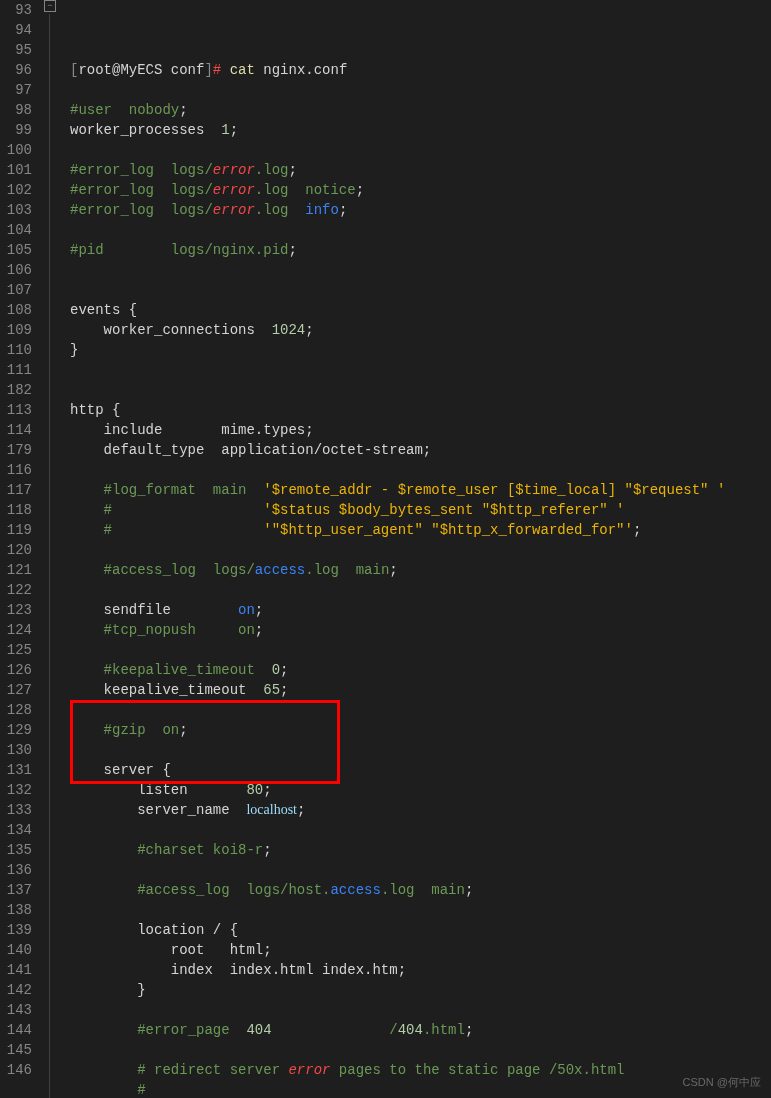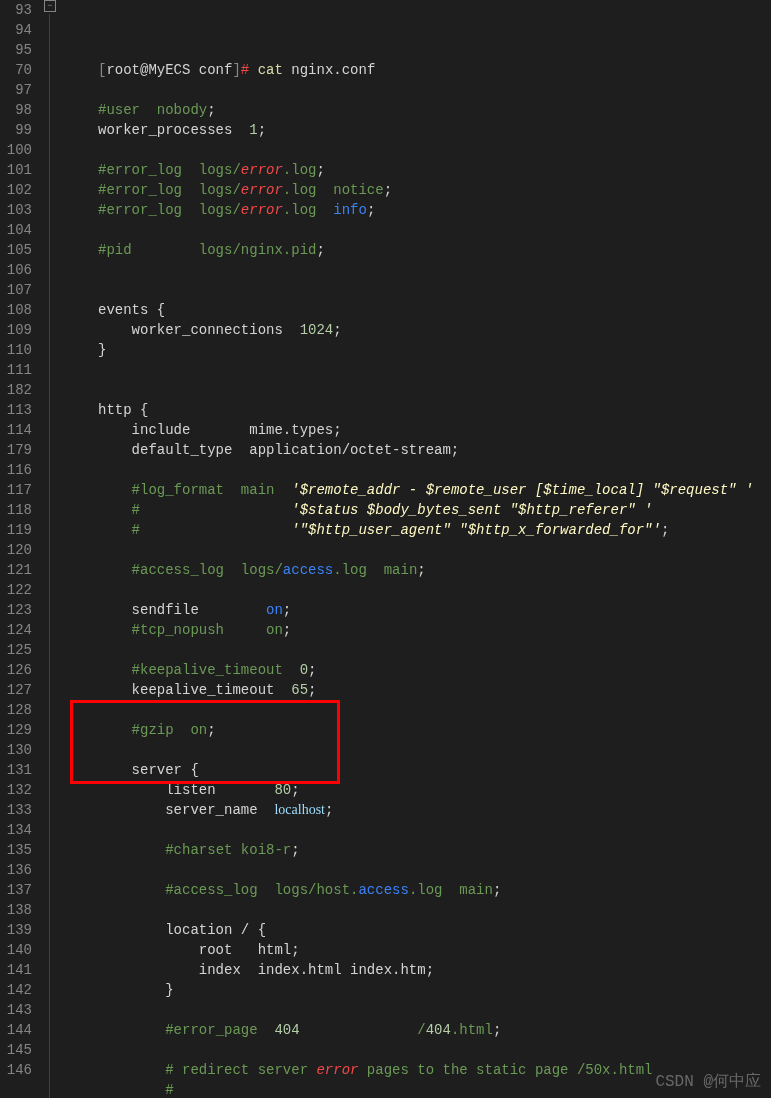--- a/index.html
+++ b/index.html
@@ -53,57 +53,57 @@
   bottom: 0;
   width: 1px;
   background: #404040;
 }
 .code {
   flex: 1;
   padding-left: 10px;
   white-space: pre;
   position: relative;
 }
-.line { height: 20px; margin-left: 28px; }
+.line { height: 20px; }
 .ln { height: 20px; }
 .highlight-box {
   position: absolute;
   border: 3px solid #ff0000;
   pointer-events: none;
 }
-.c-string  { color: #fef9c3; font-style: italic; }
+.c-string  { color: #eab308; }
 .c-number  { color: #b5cea8; }
 .c-comment { color: #6a9955; }
 .c-error   { color: #f44747; font-style: italic; }
 .c-prompt  { color: #888; }
 .c-cmd     { color: #dcdcaa; }
 .c-access  { color: #3b82f6; }
 .c-hash    { color: #f44747; }
 .c-white   { color: #d4d4d4; }
 .c-punct   { color: #d4d4d4; }
 .c-localhost { color: #9cdcfe; font-family: Liberation Serif, serif; }
 .watermark {
   position: absolute;
   bottom: 6px;
   right: 10px;
   color: #888;
-  font-size: 16px;
-  font-family: Liberation Mono, monospace;
+  font-size: 11px;
+  font-family: Liberation Sans, sans-serif;
   opacity: 0.7;
 }
 </style>
 </head>
 <body>
 
 <div class="editor">
   <div class="gutter" id="gutter">
       <div class="ln">93</div>
       <div class="ln">94</div>
       <div class="ln">95</div>
-      <div class="ln">70</div>
+      <div class="ln">96</div>
       <div class="ln">97</div>
       <div class="ln">98</div>
       <div class="ln">99</div>
       <div class="ln">100</div>
       <div class="ln">101</div>
       <div class="ln">102</div>
       <div class="ln">103</div>
       <div class="ln">104</div>
       <div class="ln">105</div>
       <div class="ln">106</div>

